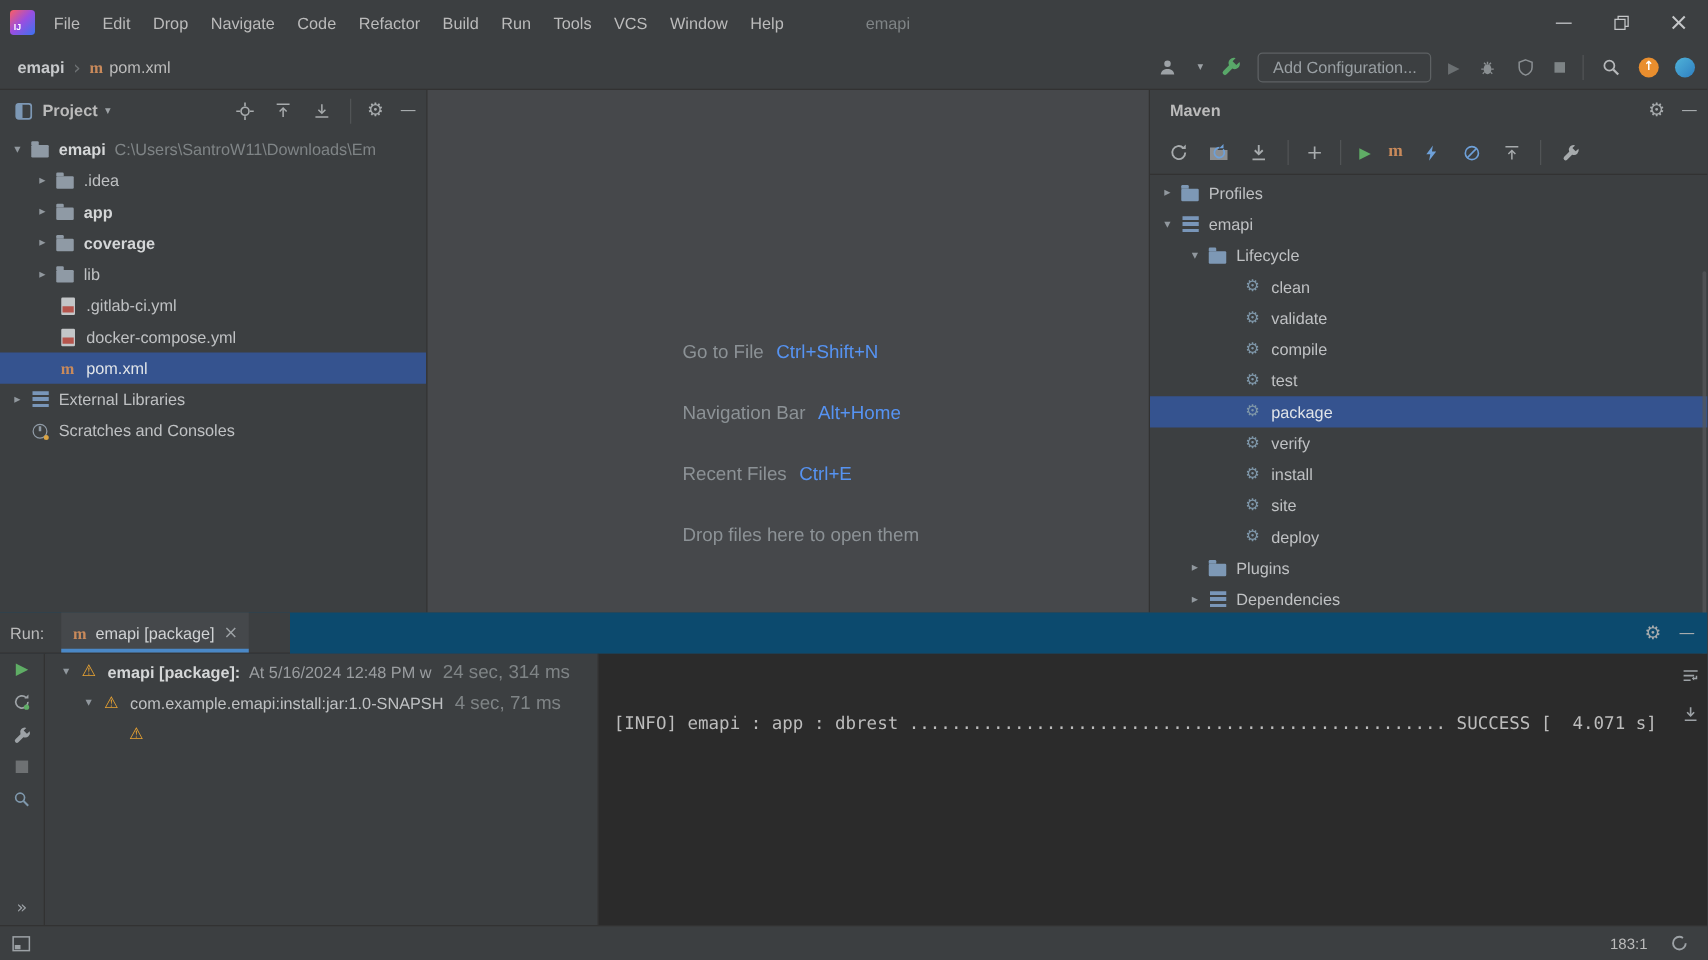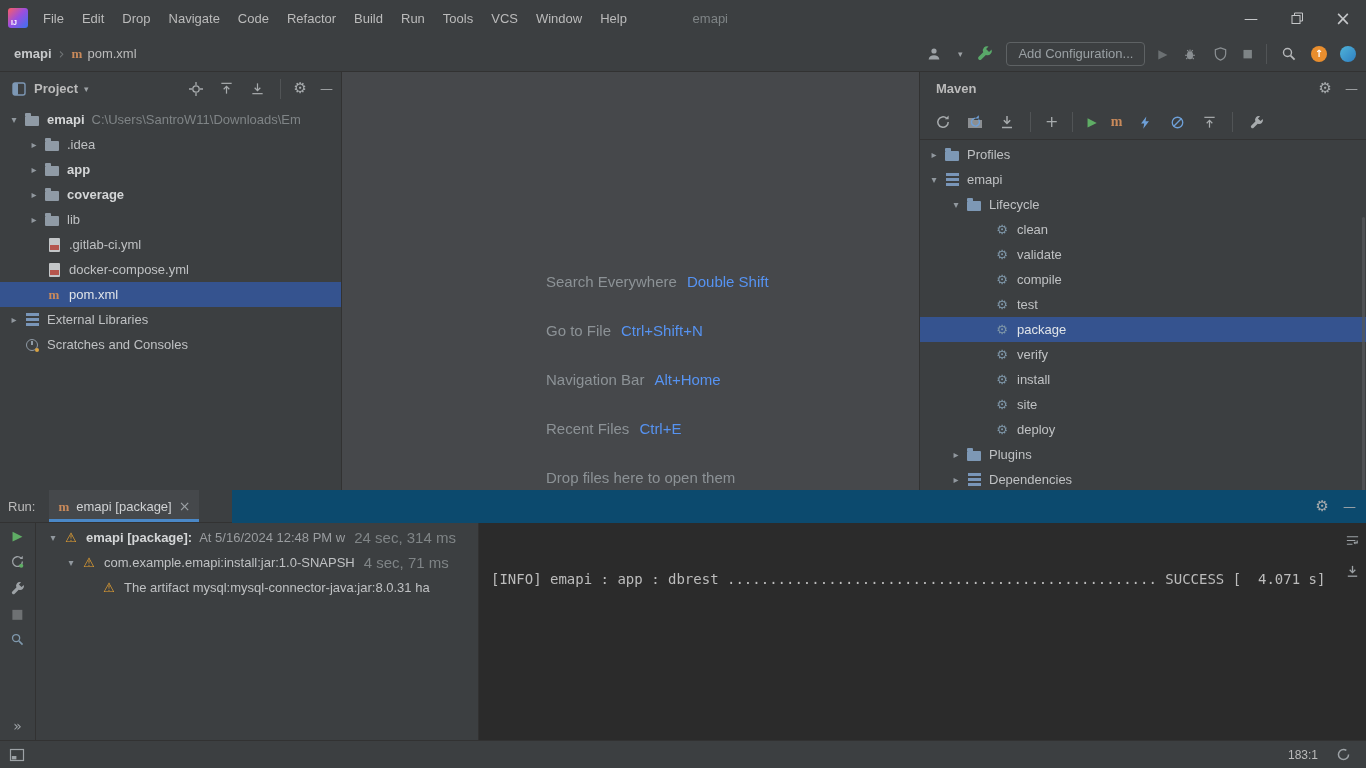--- a/index.html
+++ b/index.html
@@ -294,24 +294,20 @@
           <span class="clockic"></span>
         </span>
       <span class="lbl">Scratches and Consoles</span>
     </div>
   </div>
 </div>
 
 <div class="editor">
   <div class="shortcuts">
     <div class="sc-row">
-      <span class="sc-label">Search Everywhere</span>
-      <span class="sc-keys">Double Shift</span>
-    </div>
-    <div class="sc-row">
       <span class="sc-label">Go to File</span>
       <span class="sc-keys">Ctrl+Shift+N</span>
     </div>
     <div class="sc-row">
       <span class="sc-label">Navigation Bar</span>
       <span class="sc-keys">Alt+Home</span>
     </div>
     <div class="sc-row">
       <span class="sc-label">Recent Files</span>
       <span class="sc-keys">Ctrl+E</span>
@@ -510,21 +506,20 @@
       <span class="time">24 sec, 314 ms</span>
     </div>
     <div class="trow r1">
       <span class="chev dj">▾</span>
       <span class="ico warn dj">⚠</span>
       <span class="lbl">com.example.emapi:install:jar:1.0-SNAPSH</span>
       <span class="time">4 sec, 71 ms</span>
     </div>
     <div class="trow r2">
       <span class="ico warn dj">⚠</span>
-      <span class="lbl">The artifact mysql:mysql-connector-java:jar:8.0.31 ha</span>
     </div>
   </div>
 </div>
 
 <div class="console">
   <div class="console-lines">
     <div>[INFO] emapi : app : dbrest ................................................... SUCCESS [  4.071 s]</div>
     
     
     

